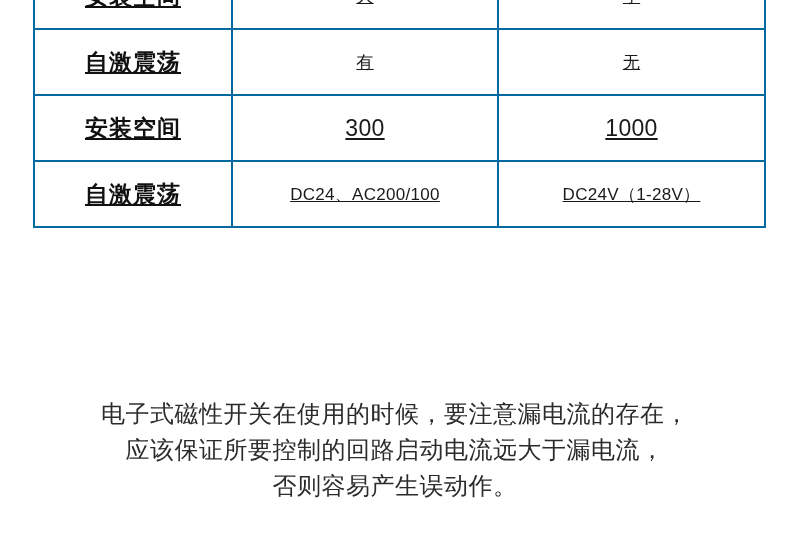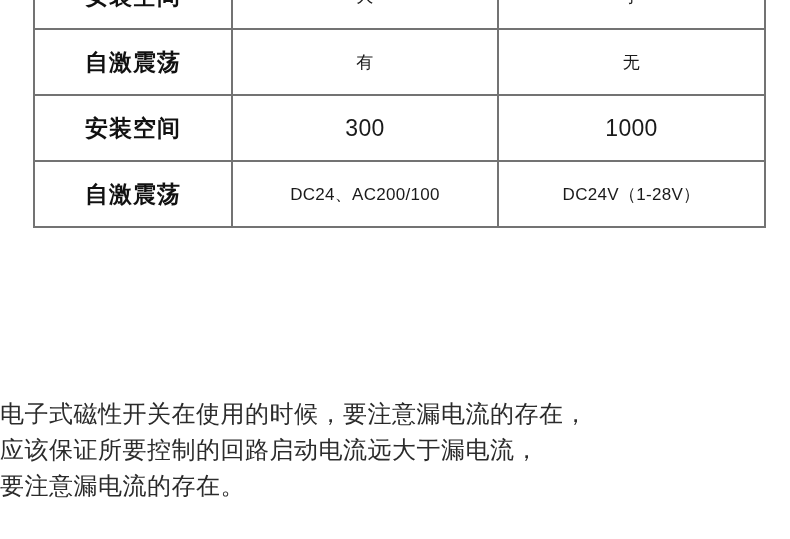--- a/index.html
+++ b/index.html
@@ -23,24 +23,25 @@
   
   .spec-table {
     position: absolute;
     left: 33px;
     top: -38px;
     width: 725px;
     border-collapse: collapse;
     table-layout: fixed;
   }
   .spec-table td {
-    border: 2px solid #737373;
+    border: 2px solid #0369a1;
     text-align: center;
     vertical-align: middle;
     padding: 0;
+    text-decoration: underline;
   }
   .spec-table tr { height: 66px; }
   .col-label { width: 196px; }
   .col-a { width: 264px; }
   .col-b { width: 265px; }
 
   .label-cell {
     font-size: 23px;
     font-weight: bold;
     letter-spacing: 1px;
@@ -55,20 +56,21 @@
   .value-cell.num {
     font-size: 23px;
   }
 
   
   .note {
     position: absolute;
     left: 0;
     top: 396px;
     width: 790px;
+    text-align: center;
     font-size: 24px;
     line-height: 36px;
     color: #2b2b2b;
     letter-spacing: 0.5px;
   }
   .note div { white-space: nowrap; }
 </style>
 </head>
 <body>
 
@@ -95,16 +97,16 @@
         <td class="col-label label-cell">自激震荡</td>
         <td class="col-a value-cell">DC24、AC200/100</td>
         <td class="col-b value-cell">DC24V（1-28V）</td>
       </tr>
     </tbody>
   </table>
 
   <div class="note">
     <div>电子式磁性开关在使用的时候，要注意漏电流的存在，</div>
     <div>应该保证所要控制的回路启动电流远大于漏电流，</div>
-    <div>要注意漏电流的存在。</div>
+    <div>否则容易产生误动作。</div>
   </div>
 
 </div>
 
 </body></html>

